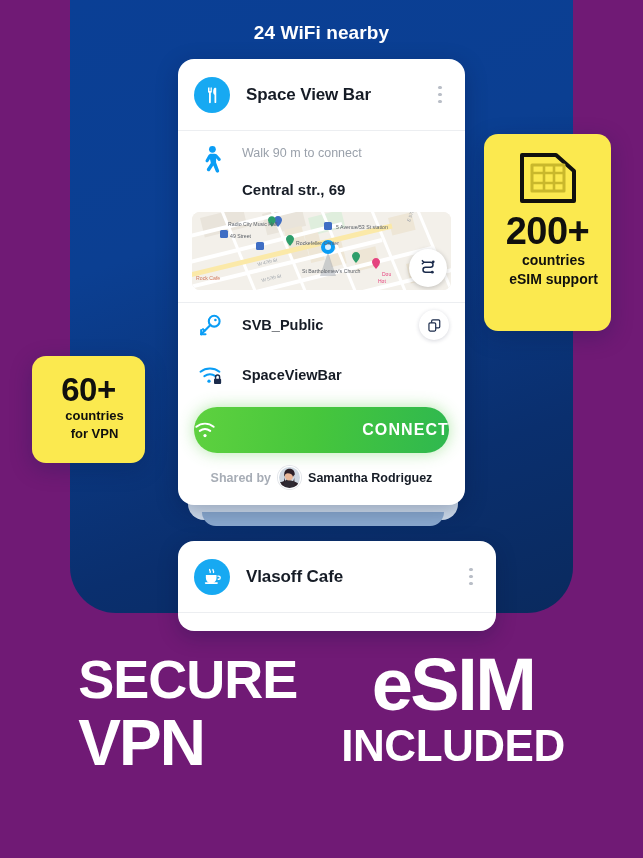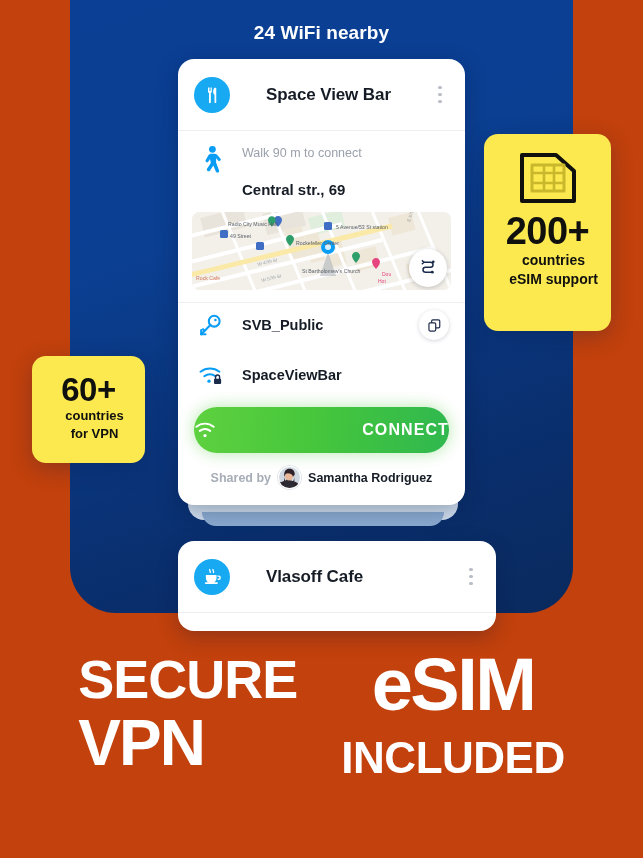--- a/index.html
+++ b/index.html
@@ -11,21 +11,21 @@
     width: 643px;
     height: 858px;
     overflow: hidden;
     font-family: "Liberation Sans", sans-serif;
   }
 
   #stage {
     position: relative;
     width: 643px;
     height: 858px;
-    background: #c2410c;
+    background: #701a75;
     overflow: hidden;
   }
 
   
   .navy-panel {
     position: absolute;
     left: 70px;
     top: 0;
     width: 503px;
     height: 613px;
@@ -78,21 +78,20 @@
     overflow: hidden;
   }
 
   .card-head {
     display: flex;
     align-items: center;
     height: 72px;
     padding: 0 16px 0 16px;
     border-bottom: 1px solid #eceef1;
     box-sizing: border-box;
-    gap: 20px;
   }
   .place-avatar {
     width: 36px;
     height: 36px;
     border-radius: 50%;
     background: #17a9f2;
     display: flex;
     align-items: center;
     justify-content: center;
     flex: 0 0 auto;
@@ -342,21 +341,20 @@
     font-size: 74px;
     font-weight: bold;
     line-height: 70px;
     letter-spacing: -2.5px;
   }
   .hl-incl {
     font-size: 44px;
     font-weight: bold;
     line-height: 52px;
     letter-spacing: -0.5px;
-    margin-top: 12px;
   }
 </style>
 </head>
 <body>
 
 <div id="stage">
 
   <div class="navy-panel"></div>
 
   <div class="header-title">24 WiFi nearby</div>

